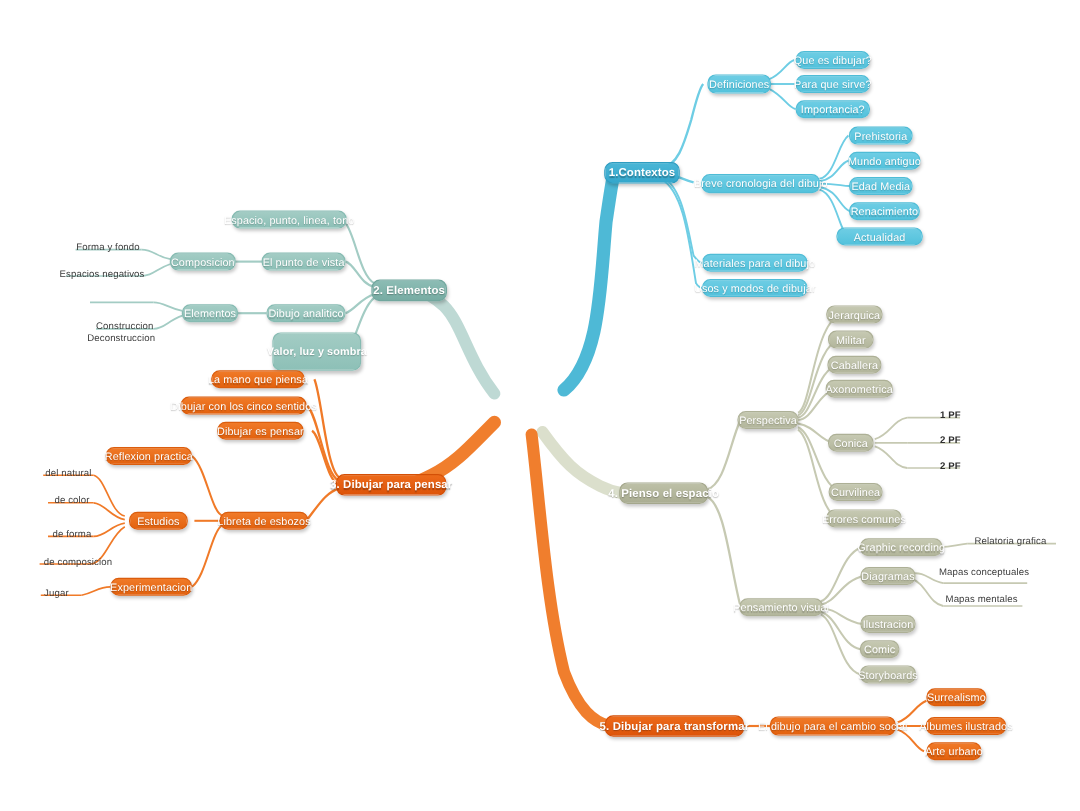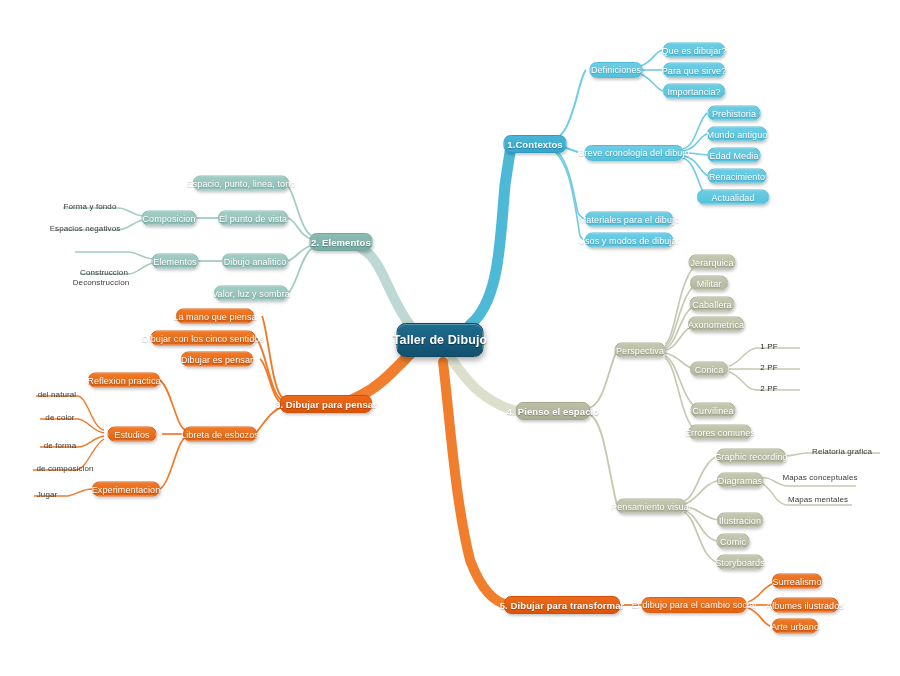--- a/index.html
+++ b/index.html
@@ -99,21 +99,21 @@
   }
   .leaf {
     position: absolute;
     white-space: nowrap;
     color: #3c3c3c;
     font-size: 8px;
     transform: translate(-50%, -50%);
     padding-bottom: 2px;
     letter-spacing: .1px;
   }
-  .leaf.bold { font-weight: normal; font-size: 8px; color: #2e2e2e; }
+  .leaf.bold { font-weight: bold; font-size: 8px; color: #2e2e2e; margin-left: 23px; }
 </style>
 </head>
 <body>
 
 <div id="canvas">
 
   <svg id="wires" viewBox="0 0 900 676">
 
     <path d="M470,325 C500,300 500,240 505,185 C508,165 510,150 512,143" stroke="#3fb3d2" stroke-width="11" fill="none" stroke-linecap="round" opacity="0.92"></path>
     <path d="M412,328 C390,300 385,270 370,255 C360,246 352,243 348,242" stroke="#b9d6d0" stroke-width="10" fill="none" stroke-linecap="round" opacity="0.92"></path>
@@ -205,23 +205,20 @@
     <path d="M759,482 C772,486 774,503 786,505" stroke="#c6c9b2" stroke-width="1.5" fill="none"></path>
     <path d="M786,486 L856,486" stroke="#c6c9b2" stroke-width="1.4" fill="none"></path>
     <path d="M786,505 L852,505" stroke="#c6c9b2" stroke-width="1.4" fill="none"></path>
 
     <path d="M620,605 C630,605 634,605 642,605" stroke="#f07a28" stroke-width="1.8" fill="none"></path>
     <path d="M748,602 C760,598 762,588 772,584" stroke="#f07a28" stroke-width="1.7" fill="none"></path>
     <path d="M748,605 C760,605 762,605 772,605" stroke="#f07a28" stroke-width="1.7" fill="none"></path>
     <path d="M748,608 C760,612 762,623 770,626" stroke="#f07a28" stroke-width="1.7" fill="none"></path>
   </svg>
 
-  <div class="node root" style="left:440px; top:340px; width:87px; height:34px;">
-    <span>Taller de Dibujo</span>
-  </div>
 
   <div class="node blue-main" style="left:535px; top:144px; width:63px; height:18px;">
     <span>1.Contextos</span>
   </div>
 
   <div class="node blue" style="left:616px; top:70px; width:53px; height:16px;">
     <span>Definiciones</span>
   </div>
   <div class="node blue" style="left:694px; top:50px; width:62px; height:15px;align-items:center;">
     <span>Que es dibujar?</span>
@@ -265,21 +262,21 @@
 
   <div class="node teal" style="left:241px; top:183px; width:96px; height:15px;">
     <span>Espacio, punto, linea, tono</span>
   </div>
   <div class="node teal" style="left:253px; top:218px; width:70px; height:15px;">
     <span>El punto de vista</span>
   </div>
   <div class="node teal" style="left:255px; top:261px; width:66px; height:15px;">
     <span>Dibujo analitico</span>
   </div>
-  <div class="node teal" style="left:251px; top:293px; width:74px; height:15px;">
+  <div class="node teal" style="left:264px; top:293px; width:74px; height:32px;font-weight:bold;">
     <span>Valor, luz y sombra</span>
   </div>
 
   <div class="node teal" style="left:169px; top:218px; width:55px; height:15px;">
     <span>Composicion</span>
   </div>
   <div class="leaf" style="left:90px; top:207px;">
     <span>Forma y fondo</span>
   </div>
   <div class="leaf" style="left:85px; top:229px;">

